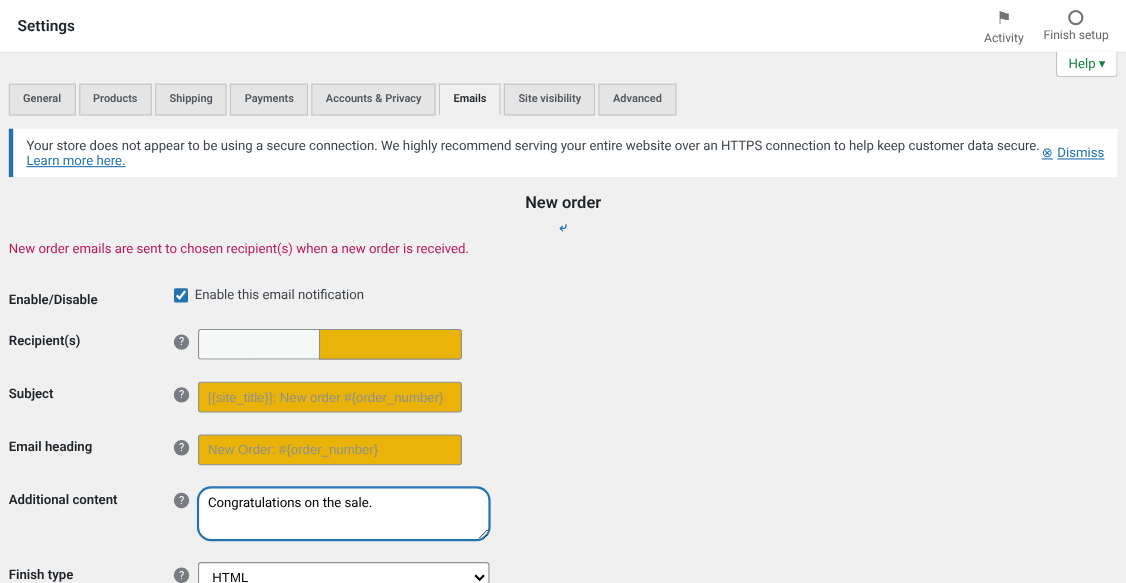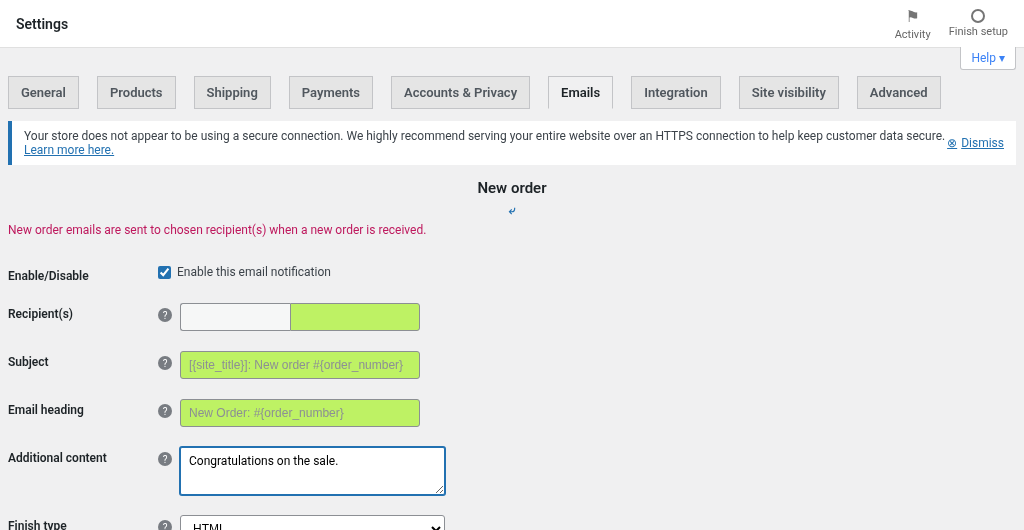--- a/index.html
+++ b/index.html
@@ -5,43 +5,43 @@
 * { margin: 0; padding: 0; box-sizing: border-box; }
 body { font-family: -apple-system, BlinkMacSystemFont, "Segoe UI", Roboto, sans-serif; font-size: 13px; color: #1d2327; background: #f0f0f1; }
 .header { background: #fff; height: 48px; display: flex; align-items: center; justify-content: space-between; padding: 16px 16px; border-bottom: 1px solid #e0e0e0; }
 .header-title { font-size: 14px; font-weight: 600; }
 .header-right { display: flex; gap: 18px; align-items: center; }
 .header-item { display: flex; flex-direction: column; align-items: center; font-size: 11px; color: #666; cursor: pointer; gap: 2px; }
 .header-icon { font-size: 16px; color: #757575; }
 .circle-icon { width: 14px; height: 14px; border: 2px solid #757575; border-radius: 50%; }
 .content { padding: 0 8px 8px; }
 .help-tab-wrap { display: flex; justify-content: flex-end; padding: 0; margin-top: -1px; }
-.help-tab { background: #fff; border: 1px solid #c3c4c7; border-top: none; padding: 4px 10px; font-size: 12px; color: #3b82f6; cursor: pointer; border-radius: 0 0 3px 3px; }
+.help-tab { background: #fff; border: 1px solid #c3c4c7; border-top: none; padding: 4px 10px; font-size: 12px; color: #15803d; cursor: pointer; border-radius: 0 0 3px 3px; }
 .tabs { display: flex; gap: 0; margin-top: 6px; }
-.tab { padding: 8px 12px; background: #e5e5e5; border: 1px solid #c3c4c7; margin-right: 18px; font-size: 13px; color: #50575e; cursor: pointer; font-weight: 600; }
+.tab { padding: 8px 12px; background: #e5e5e5; border: 1px solid #c3c4c7; margin-right: 3px; font-size: 10px; color: #50575e; cursor: pointer; font-weight: 600; }
 .tab.active { background: #f0f0f1; border-bottom-color: #f0f0f1; color: #1d2327; }
 .notice { display: flex; justify-content: space-between; align-items: center; background: #fff; border-left: 4px solid #2271b1; margin-top: 12px; padding: 8px 12px; font-size: 12px; color: #3c434a; }
 .notice a { color: #2271b1; text-decoration: underline; }
 .dismiss { color: #787c82; font-size: 12px; cursor: pointer; text-decoration: none; display: flex; align-items: center; gap: 4px; }
 .main { margin-top: 14px; }
 .page-title { font-size: 15px; font-weight: 600; display: flex; align-items: center; gap: 6px; flex-direction: column; }
 .back-link { color: #2271b1; font-size: 12px; cursor: pointer; }
 .page-desc { font-size: 12px; color: #be185d; margin-top: 6px; }
 .form { margin-top: 18px; }
 .form-row { display: flex; align-items: flex-start; padding: 10px 0; }
 .form-label { width: 150px; font-size: 12px; font-weight: 600; color: #1d2327; padding-top: 4px; }
 .help-icon { width: 14px; height: 14px; border-radius: 50%; background: #787c82; color: #fff; font-size: 10px; display: inline-flex; align-items: center; justify-content: center; margin-right: 8px; flex-shrink: 0; margin-top: 5px; cursor: pointer; }
 .form-field { display: flex; align-items: flex-start; }
 .checkbox-wrap { display: flex; align-items: center; gap: 6px; font-size: 12px; color: #3c434a; }
 .checkbox-wrap input { accent-color: #2271b1; }
-.text-input { width: 240px; padding: 4px 8px; border: 1px solid #8c8f94; border-radius: 3px; font-size: 12px; background: #bef264; height: 28px; }
+.text-input { width: 240px; padding: 4px 8px; border: 1px solid #8c8f94; border-radius: 3px; font-size: 12px; background: #eab308; height: 28px; }
 .text-input.short { width: 110px; background: #f6f7f7; border-right: none; border-radius: 3px 0 0 3px; }
 .text-input.second { border-radius: 0 3px 3px 0; width: 130px; }
 .text-input::placeholder { color: #8c8f94; }
-.textarea { width: 265px; height: 48px; padding: 6px 8px; border: 1px solid #2271b1; border-radius: 2px; font-size: 12px; font-family: inherit; resize: both; box-shadow: 0 0 0 1px #2271b1; outline: none; }
+.textarea { width: 265px; height: 48px; padding: 6px 8px; border: 1px solid #2271b1; border-radius: 12px; font-size: 12px; font-family: inherit; resize: both; box-shadow: 0 0 0 1px #2271b1; outline: none; }
 .select { width: 265px; padding: 4px 8px; border: 1px solid #8c8f94; border-radius: 3px; font-size: 12px; background: #fff; height: 28px; }
 </style>
 </head>
 <body>
 
 <div class="header">
   <div class="header-title">Settings</div>
   <div class="header-right">
     <div class="header-item">
       <span class="header-icon">⚑</span>
@@ -59,21 +59,20 @@
     <div class="help-tab">Help ▾</div>
   </div>
 
   <div class="tabs">
     <div class="tab">General</div>
     <div class="tab">Products</div>
     <div class="tab">Shipping</div>
     <div class="tab">Payments</div>
     <div class="tab">Accounts &amp; Privacy</div>
     <div class="tab active">Emails</div>
-    <div class="tab">Integration</div>
     <div class="tab">Site visibility</div>
     <div class="tab">Advanced</div>
   </div>
 
   <div class="notice">
     <div>
       <span>Your store does not appear to be using a secure connection. We highly recommend serving your entire website over an HTTPS connection to help keep customer data secure.</span>
       <a href="#">Learn more here.</a>
     </div>
     <a class="dismiss">

